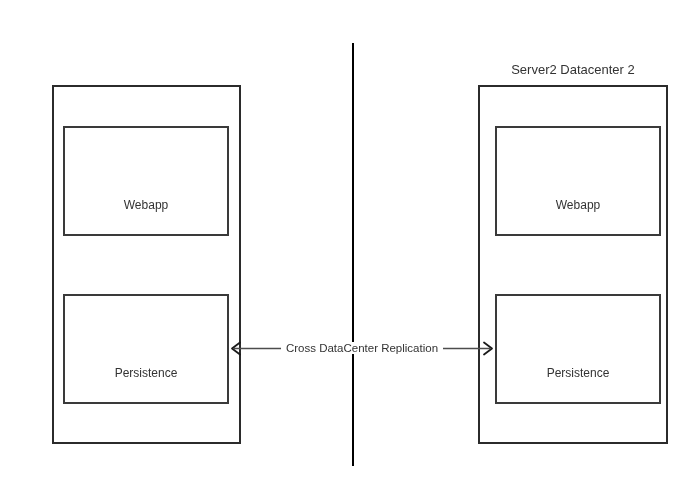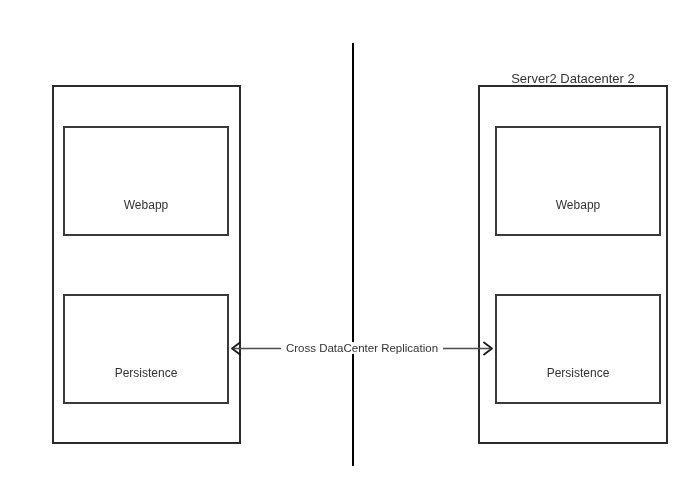--- a/index.html
+++ b/index.html
@@ -35,21 +35,21 @@
   .datacenter-title {
     position: absolute;
     top: 62px;
     text-align: center;
     font-size: 13px;
     line-height: 16px;
     color: #333333;
     white-space: nowrap;
   }
   #dc-left-title  { left: 52px;  width: 189px; }
-  #dc-right-title { left: 478px; width: 190px; margin-top: 9px; }
+  #dc-right-title { left: 478px; width: 190px; }
 
   
   .component-box {
     position: absolute;
     box-sizing: border-box;
     background: #ffffff;
     border: 2px solid #3a3a3a;
     display: flex;
     align-items: center;
     justify-content: center;

